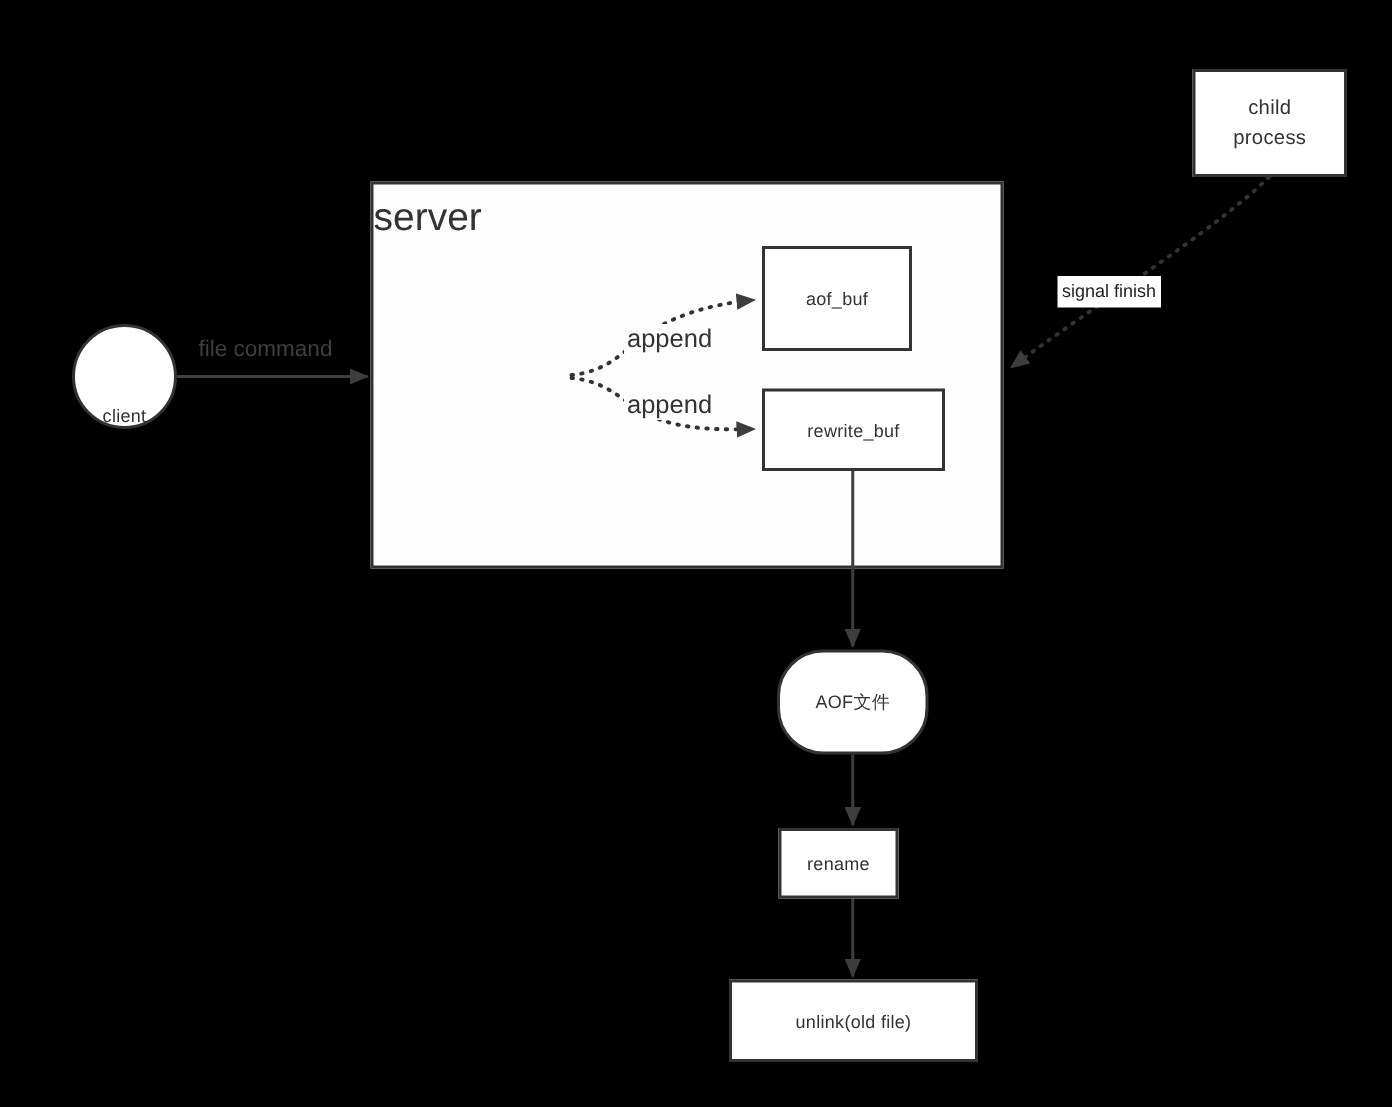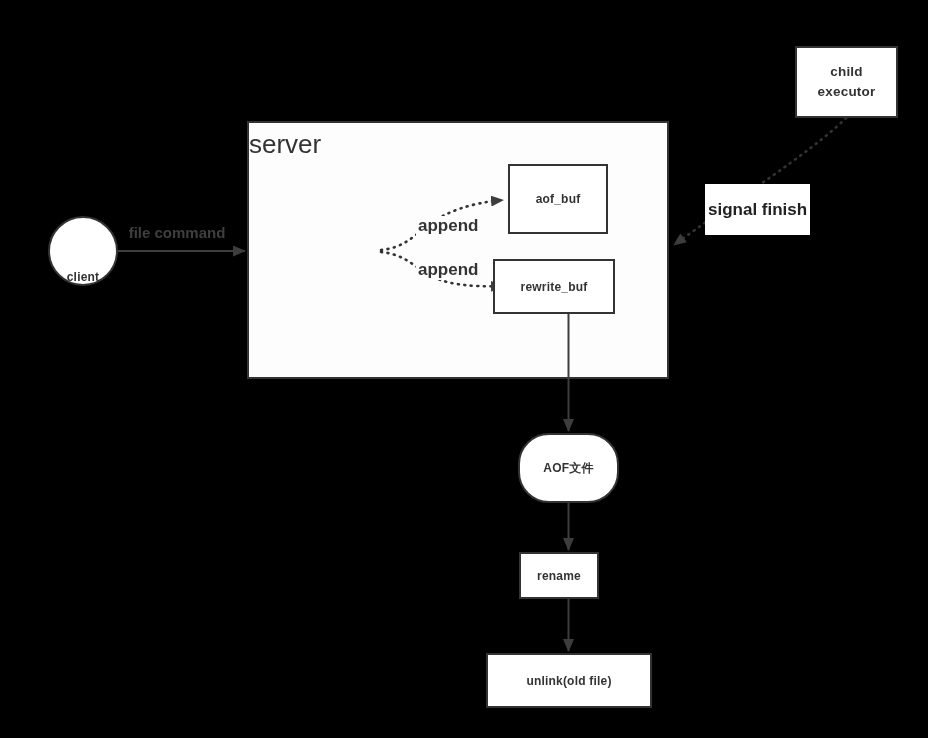--- a/index.html
+++ b/index.html
@@ -8,21 +8,21 @@
     width: 928px;
     height: 738px;
     background: #000000;
     overflow: hidden;
     font-family: "Liberation Sans", "DejaVu Sans", sans-serif;
     color: #333333;
   }
   
   #server-box   { z-index: 1; }
   #arrows-layer { position: absolute; left: 0; top: 0; z-index: 2; }
-  .node, .chip, .floating-label { z-index: 3; font-weight: bold; }
+  .node, .chip, .floating-label { z-index: 3; }
 
   .node {
     position: absolute;
     box-sizing: border-box;
     background: #ffffff;
     border: 2px solid #333333;
     display: flex;
     align-items: center;
     justify-content: center;
     text-align: center;
@@ -45,21 +45,21 @@
     color: #333333;
   }
   #client-node {
     left: 48px; top: 216px; width: 70px; height: 70px;
     border-radius: 50%;
     border-width: 2.5px;
     align-items: flex-end;
   }
   #executor-node    { left: 278px; top: 215px; width: 103px; height: 71px; }
   #aof-buf-node     { left: 508px; top: 164px; width: 100px; height: 70px; }
-  #rewrite-buf-node { left: 493px; top: 259px; width: 122px; height: 55px; }
+  #rewrite-buf-node { left: 508px; top: 259px; width: 122px; height: 55px; }
   #child-process-node {
     left: 795px; top: 46px; width: 103px; height: 72px;
     font-size: 13.5px; line-height: 1.5;
   }
   #child-process-node .line { display: block; }
   #aof-file-node    { left: 518px; top: 433px; width: 101px; height: 70px; border-radius: 31px; }
   #rename-node      { left: 519px; top: 552px; width: 80px; height: 47px; }
   #unlink-node      { left: 486px; top: 653px; width: 166px; height: 55px; }
 
   .floating-label {
@@ -77,23 +77,23 @@
     color: #333333;
     background: #fdfdfd;
     padding: 0 2px;
   }
   #append-label-top    { left: 416px; top: 216px; }
   #append-label-bottom { left: 416px; top: 260px; }
   .chip {
     position: absolute;
     background: #ffffff;
     color: #222222;
-    font-size: 17px;
+    font-size: 12px;
     line-height: 21px;
-    padding: 15px 3px;
+    padding: 0 3px;
     white-space: nowrap;
   }
   #signal-finish-label { left: 705px; top: 184px; }
 </style>
 </head>
 <body>
 
 <div id="stage">
 
   <div id="server-box">
@@ -131,21 +131,21 @@
     <span>aof_buf</span>
   </div>
 
   <div class="node" id="rewrite-buf-node">
     <span>rewrite_buf</span>
   </div>
 
   <div class="node" id="child-process-node">
     <span>
       <span class="line">child</span>
-      <span class="line">executor</span>
+      <span class="line">process</span>
     </span>
   </div>
 
   <div class="node" id="aof-file-node">
     <span>AOF文件</span>
   </div>
 
   <div class="node" id="rename-node">
     <span>rename</span>
   </div>

